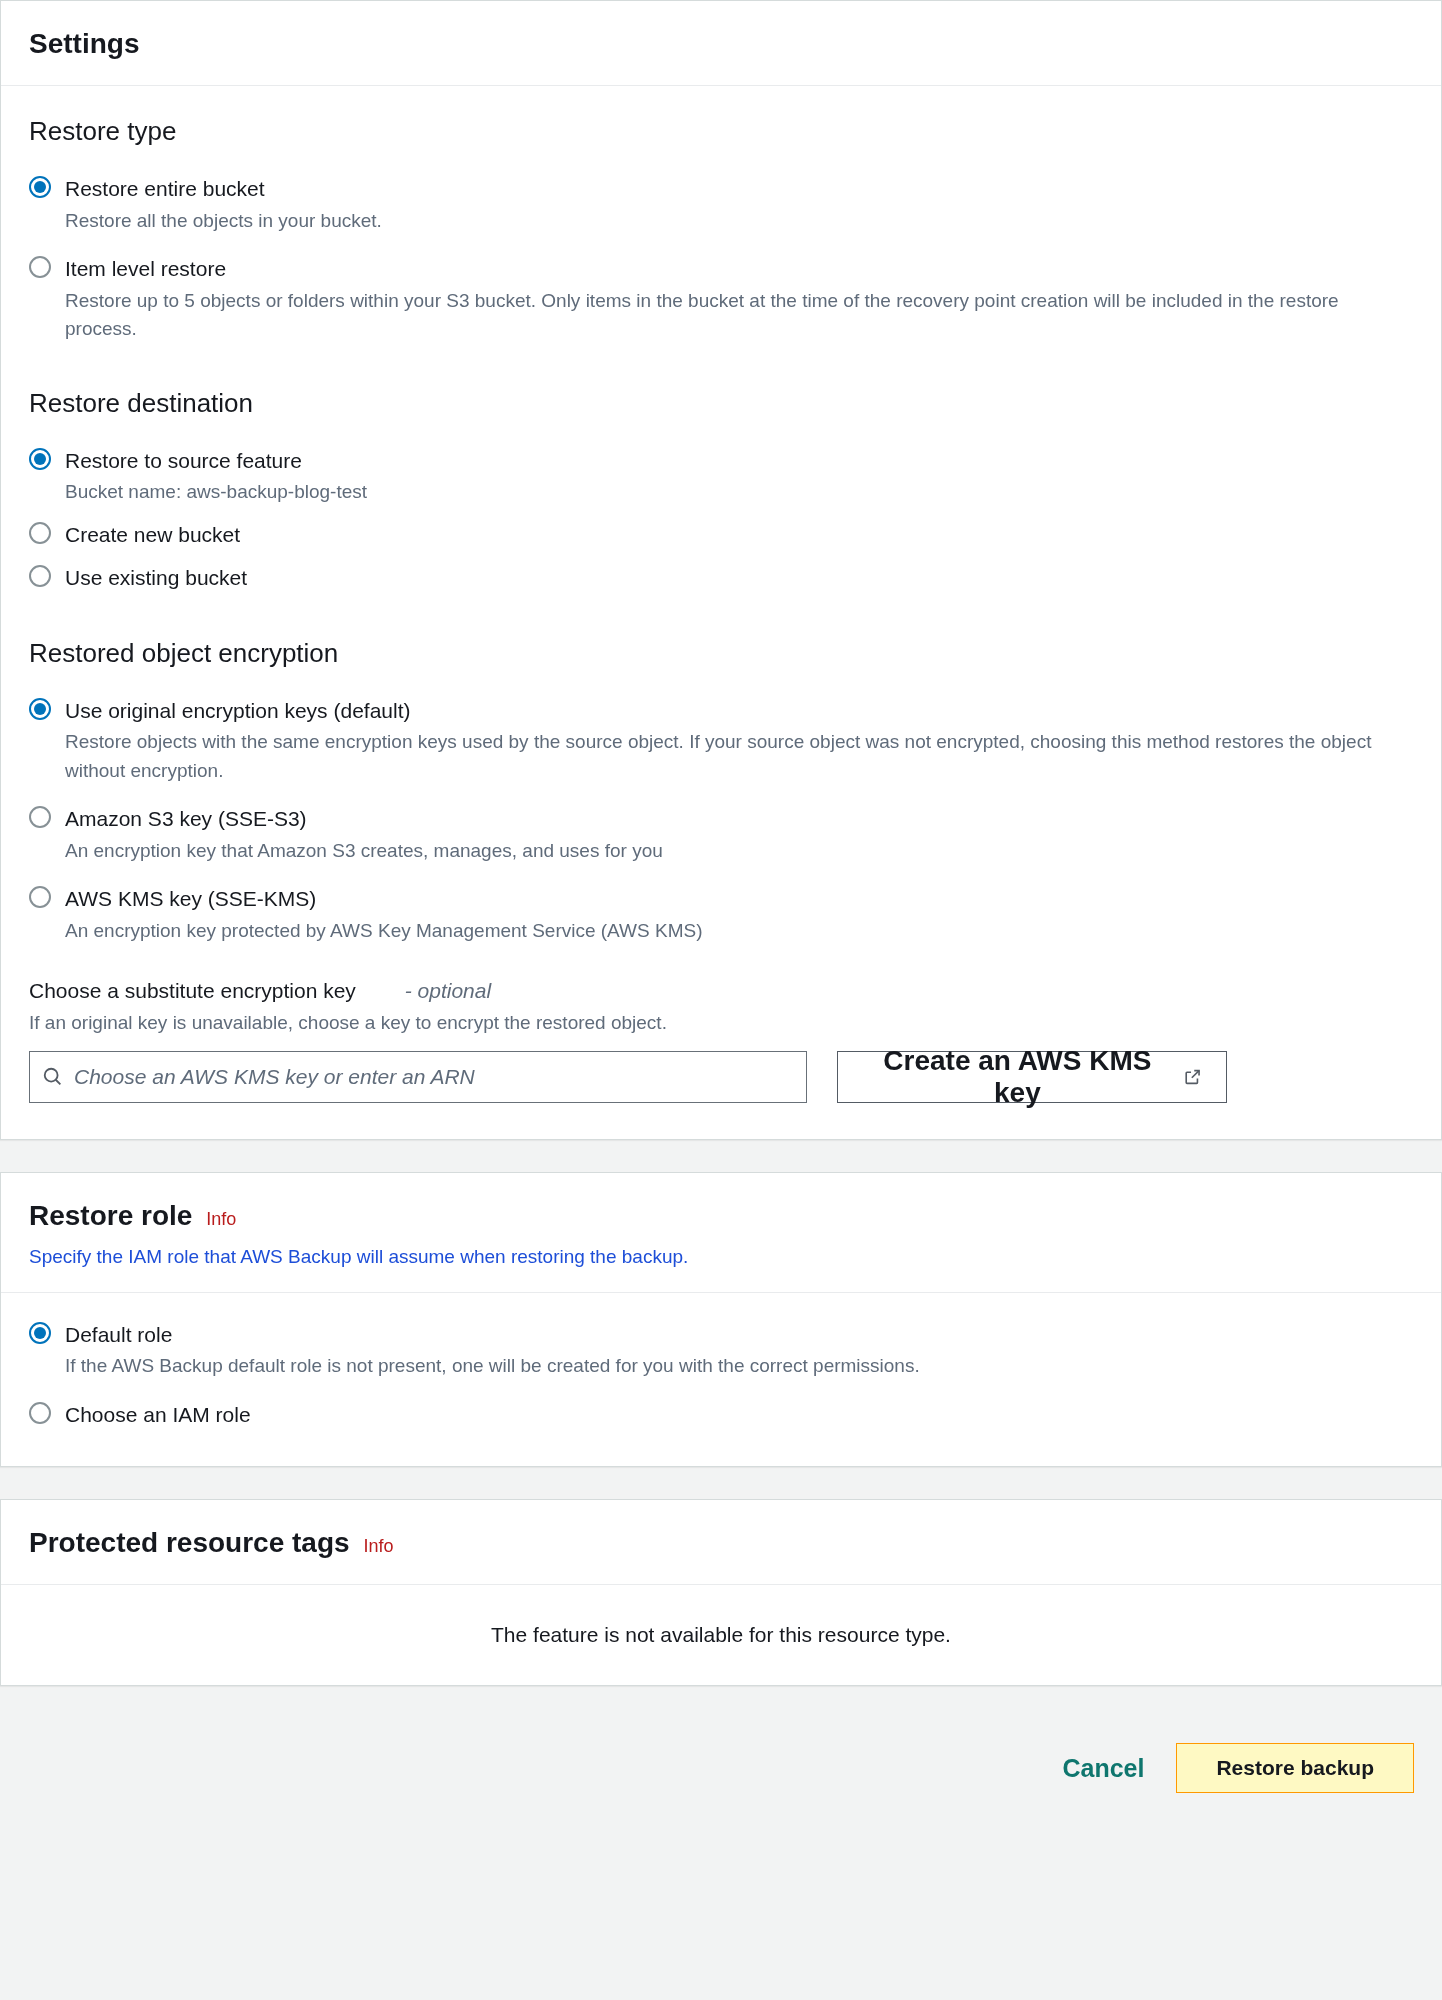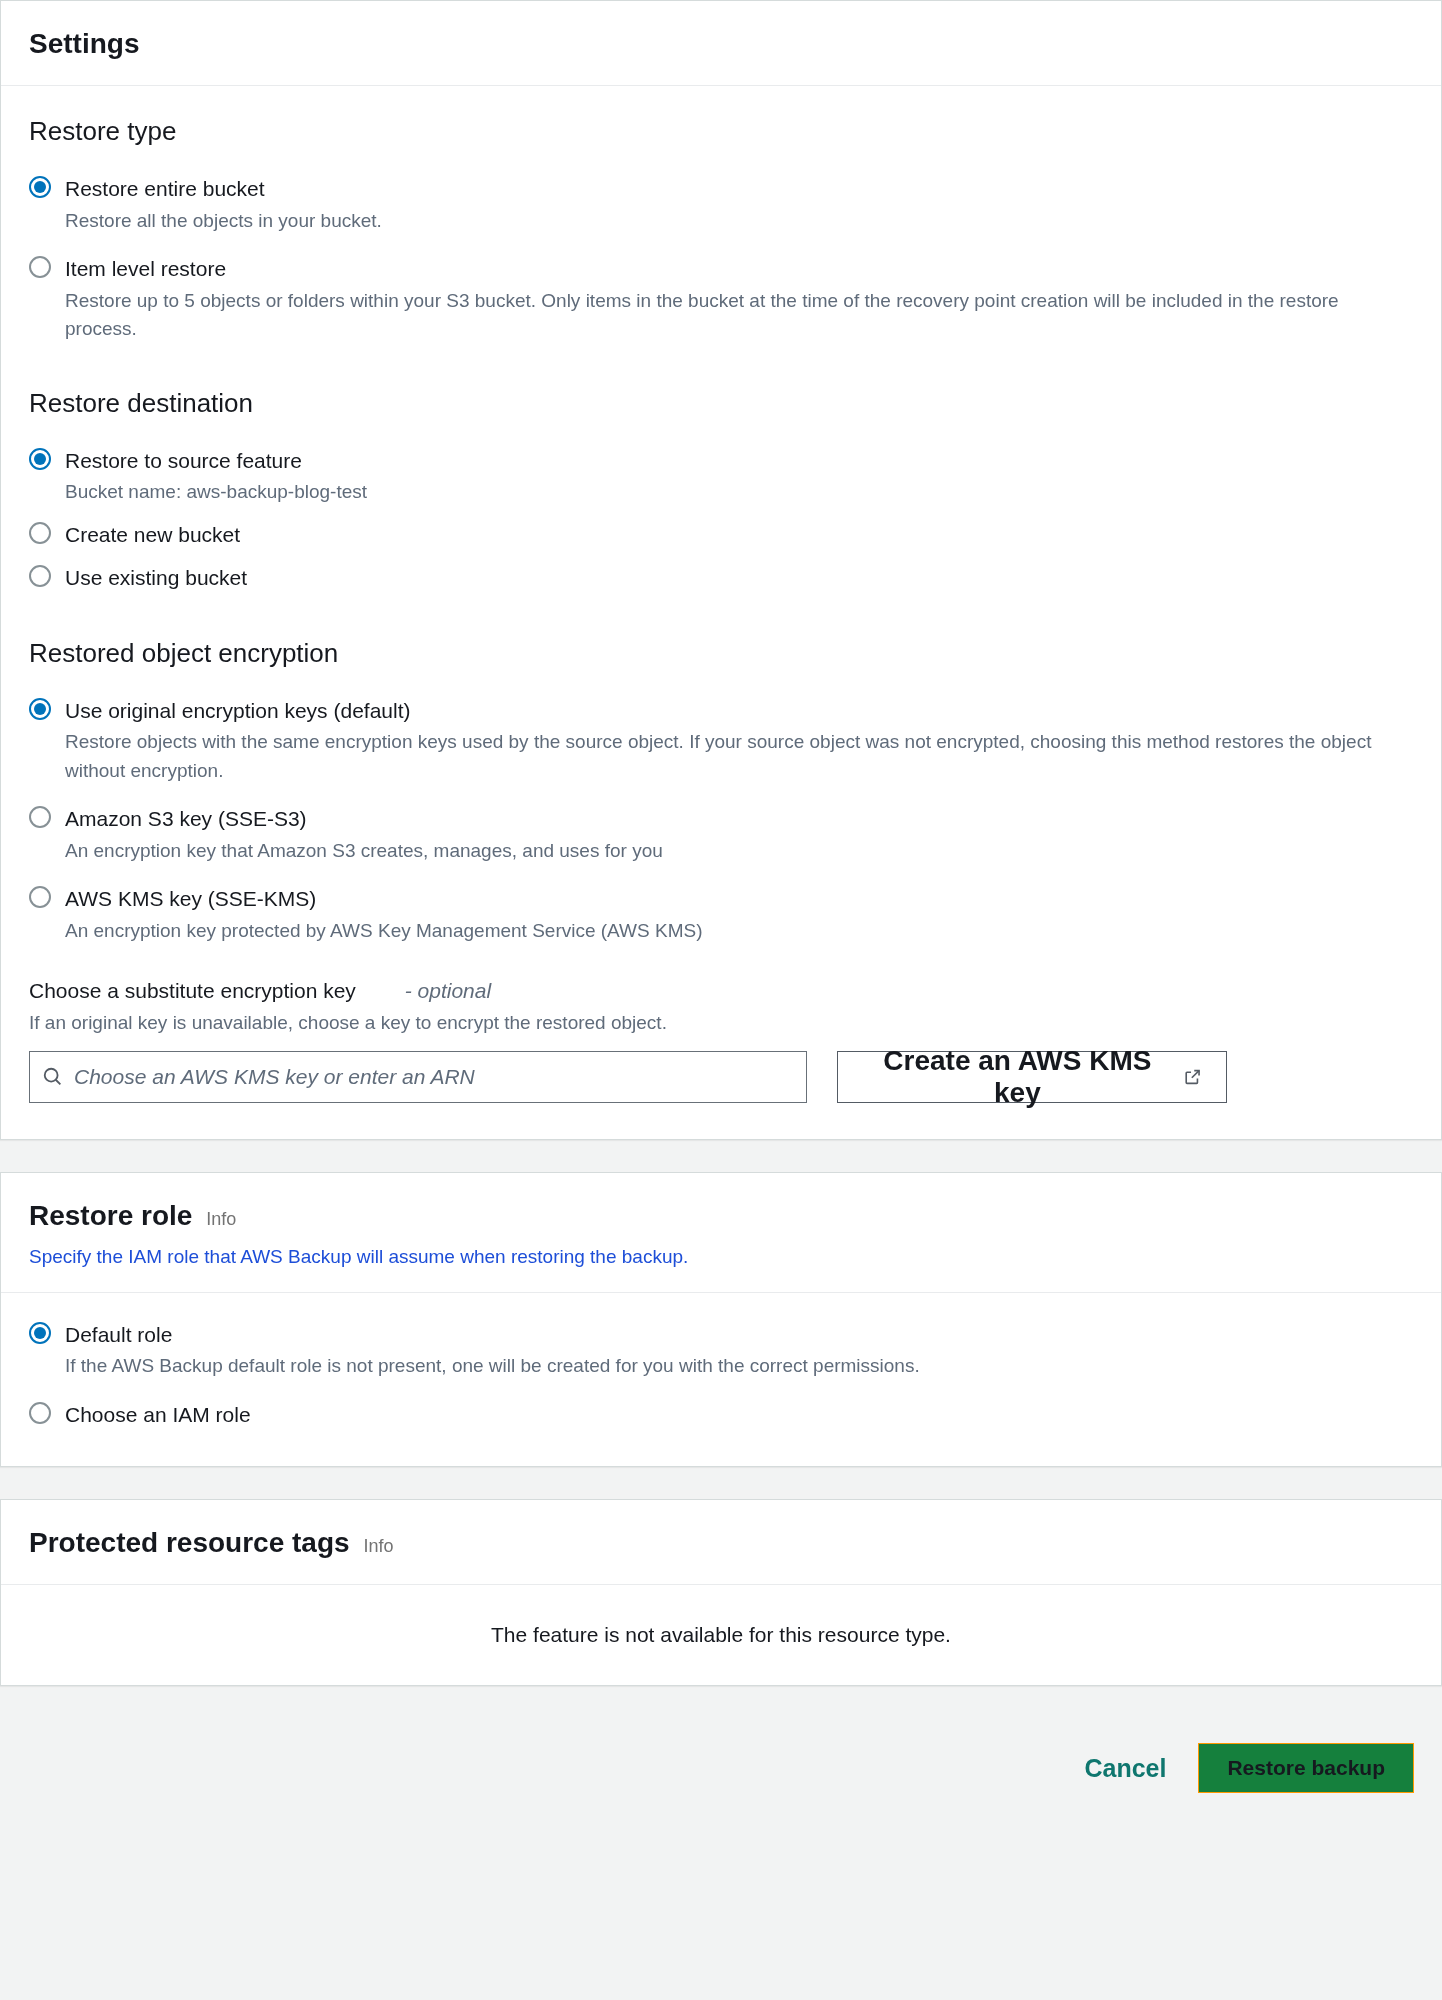--- a/index.html
+++ b/index.html
@@ -22,21 +22,21 @@
     border-bottom: 1px solid #e9ebed;
   }
   .panel-header h1 {
     font-size: 28px;
     font-weight: 700;
     color: #16191f;
     display: inline;
   }
   .panel-header .info-link {
     font-size: 18px;
-    color: #737373;
+    color: #b91c1c;
     margin-left: 8px;
     font-weight: 400;
   }
   .panel-header .sub {
     font-size: 19px;
     color: #1d4ed8;
     margin-top: 6px;
   }
   .panel-body {
     padding: 26px 28px 36px 28px;
@@ -94,22 +94,22 @@
   }
   .footer {
     display: flex; justify-content: flex-end; align-items: center;
     gap: 22px; padding: 24px 28px 10px 28px;
   }
   .btn-ghost {
     border: none; background: transparent; color: #0f766e;
     font-size: 25px; font-weight: 700; cursor: pointer; padding: 12px 10px;
   }
   .btn-primary {
-    border: 1px solid #ff9900; background: #15803d; color: #16191f;
-    font-size: 21px; font-weight: 700; cursor: pointer; padding: 12px 28px;
+    border: 1px solid #ff9900; background: #fef9c3; color: #16191f;
+    font-size: 21px; font-weight: 700; cursor: pointer; padding: 12px 39px;
   }
   .settings-top { padding-top: 0; }
 </style>
 </head>
 <body>
 
 <div class="panel settings-top">
   <div class="panel-header">
     <h1>Settings</h1>
   </div>

